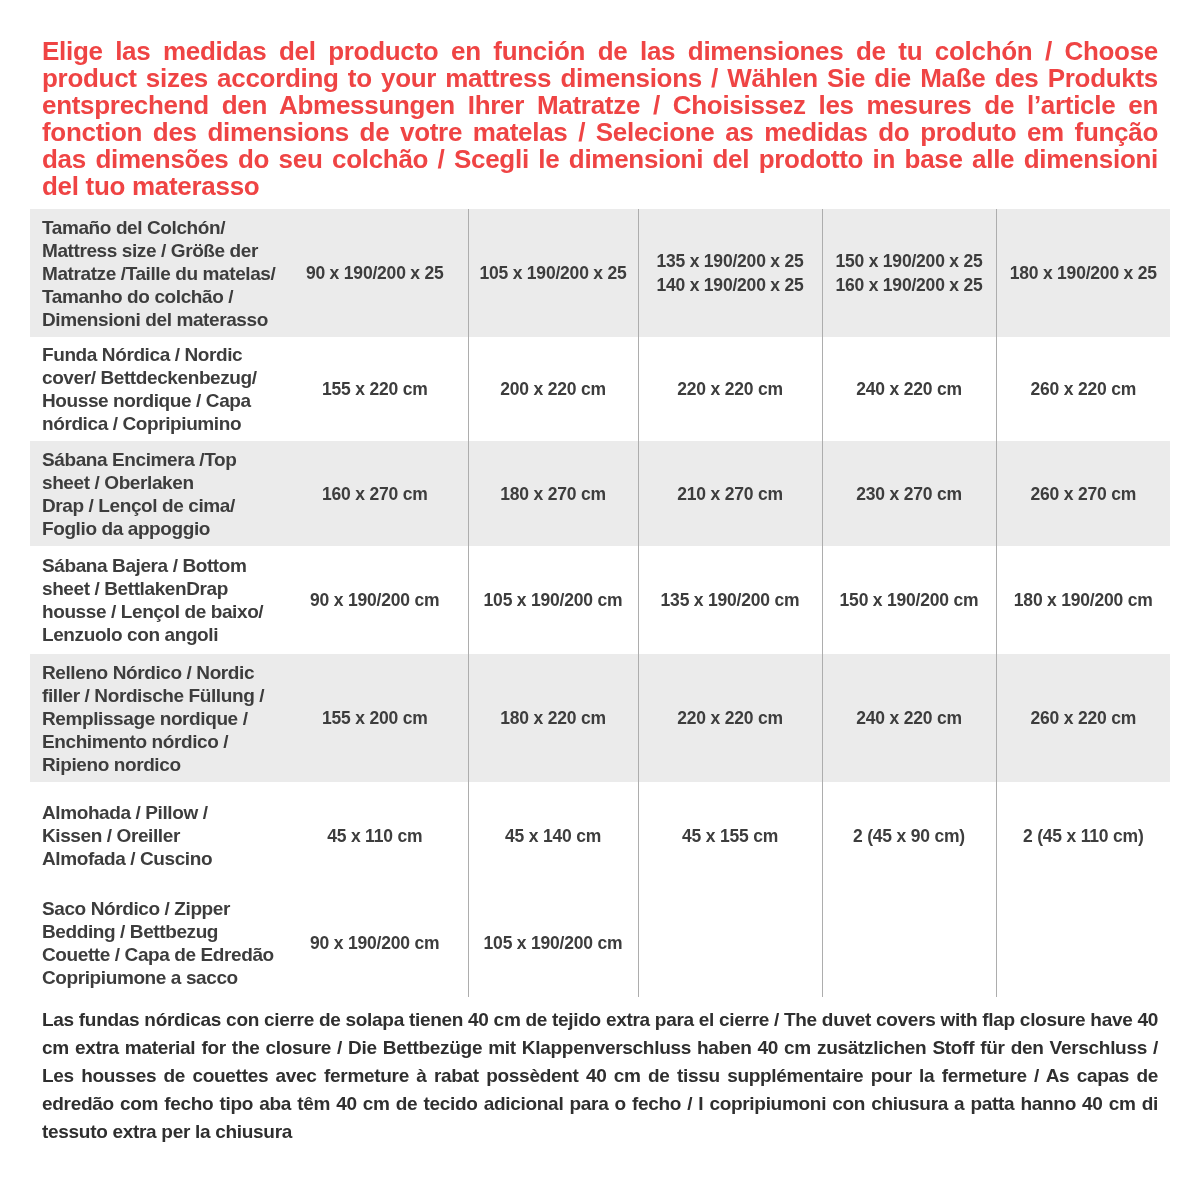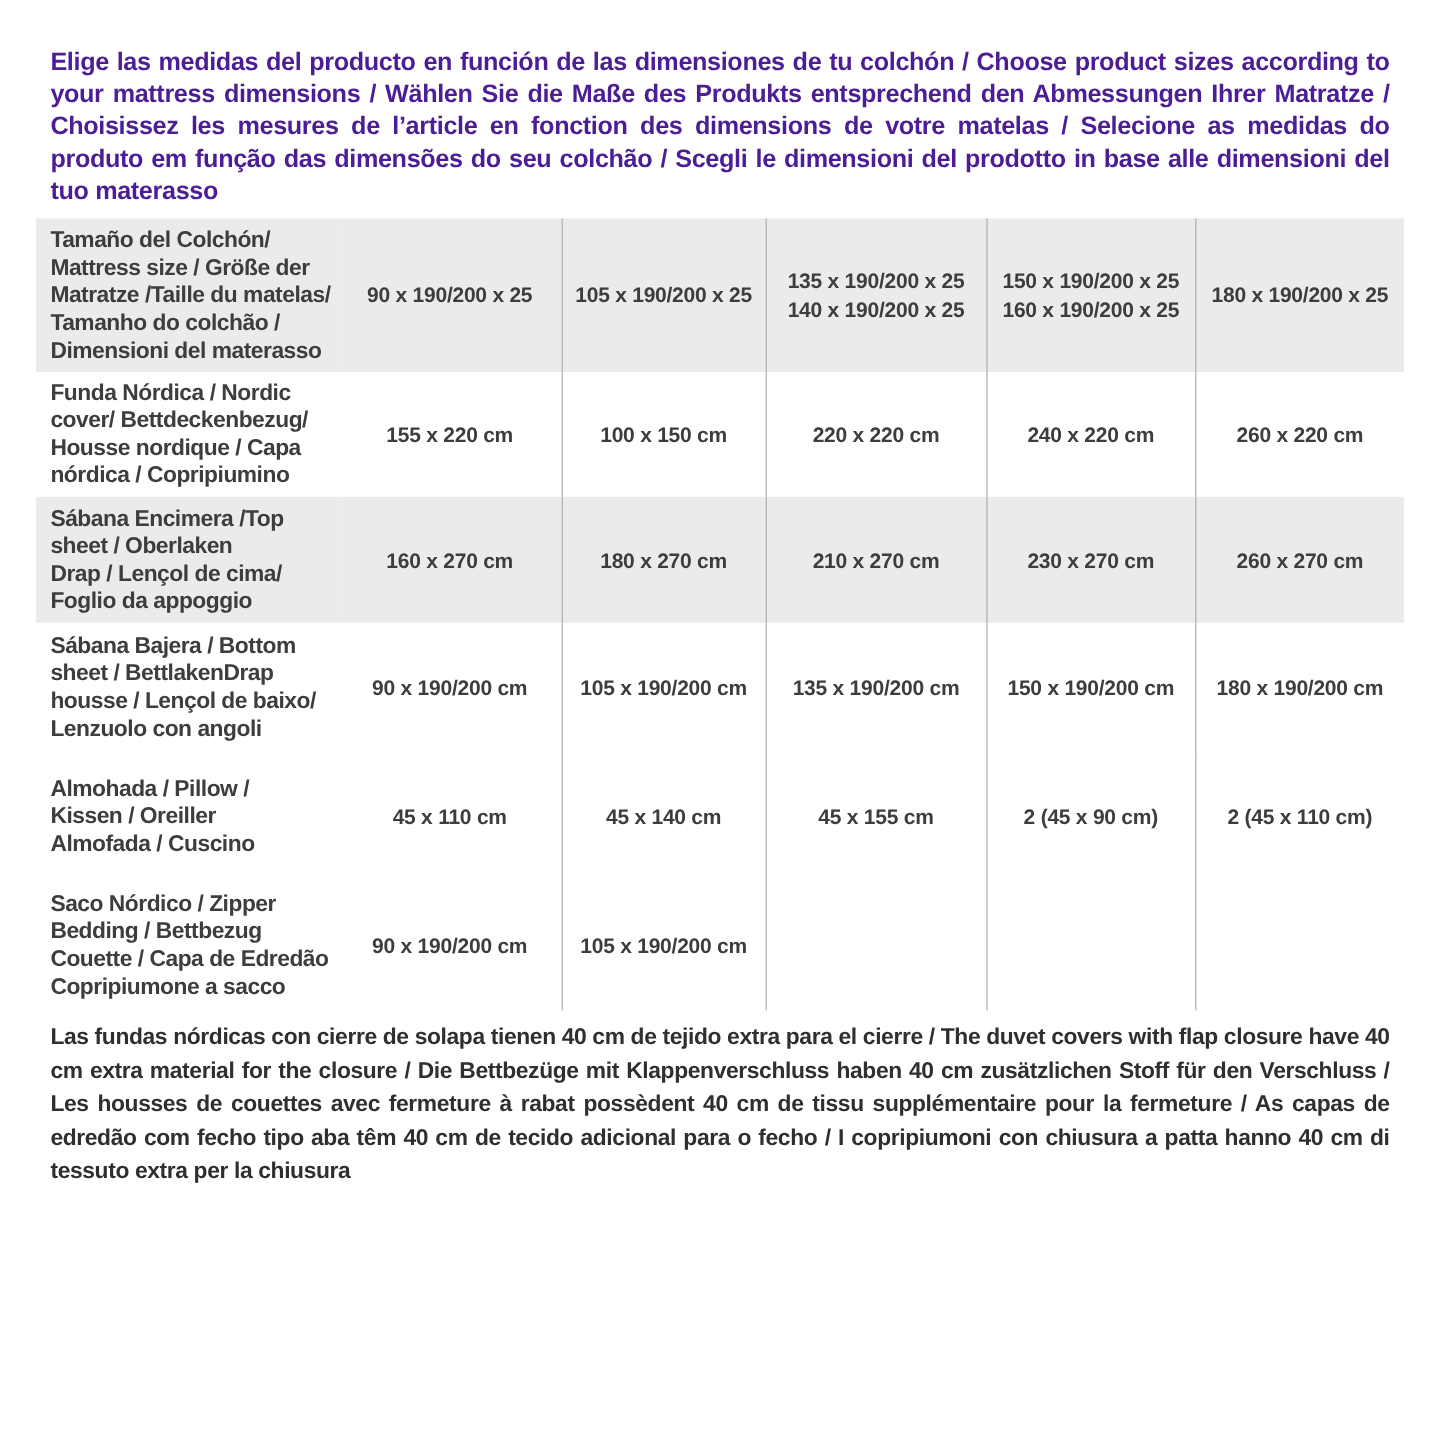--- a/index.html
+++ b/index.html
@@ -16,25 +16,25 @@
     color: #303030;
   }
   .page {
     box-sizing: border-box;
     width: 1200px;
     height: 1200px;
     padding: 38px 42px 0 42px;
   }
   .intro {
     margin: 0;
-    font-size: 21px;
+    font-size: 26px;
     line-height: 27px;
     letter-spacing: -0.3px;
     text-align: justify;
-    color: #4c1d95;
+    color: #ef4444;
   }
   table.size-table {
     border-collapse: collapse;
     table-layout: fixed;
     width: 1140px;
     margin: 9px 0 0 -12px;
     color: #3d3d3d;
   }
   table.size-table td {
     vertical-align: middle;
@@ -104,21 +104,21 @@
         <td class="val">150 x 190/200 x 25
 160 x 190/200 x 25</td>
         <td class="val">180 x 190/200 x 25</td>
       </tr>
       <tr class="r2">
         <td class="lbl">Funda Nórdica /  Nordic
 cover/ Bettdeckenbezug/
 Housse nordique  / Capa
 nórdica / Copripiumino</td>
         <td class="val">155 x 220 cm</td>
-        <td class="val">100 x 150 cm</td>
+        <td class="val">200 x 220 cm</td>
         <td class="val">220 x 220 cm</td>
         <td class="val">240 x 220 cm</td>
         <td class="val">260 x 220 cm</td>
       </tr>
       <tr class="r3 stripe">
         <td class="lbl">Sábana Encimera /Top
 sheet / Oberlaken
 Drap / Lençol de cima/
 Foglio da appoggio</td>
         <td class="val">160 x 270 cm</td>
@@ -130,20 +130,32 @@
       <tr class="r4">
         <td class="lbl">Sábana Bajera / Bottom
 sheet / BettlakenDrap
 housse / Lençol de baixo/
 Lenzuolo con angoli</td>
         <td class="val">90 x 190/200 cm</td>
         <td class="val">105 x 190/200 cm</td>
         <td class="val">135 x 190/200 cm</td>
         <td class="val">150 x 190/200 cm</td>
         <td class="val">180 x 190/200 cm</td>
+      </tr>
+      <tr class="r5 stripe">
+        <td class="lbl">Relleno Nórdico / Nordic
+filler / Nordische Füllung /
+Remplissage nordique /
+Enchimento nórdico /
+Ripieno nordico</td>
+        <td class="val">155 x 200 cm</td>
+        <td class="val">180 x 220 cm</td>
+        <td class="val">220 x 220 cm</td>
+        <td class="val">240 x 220 cm</td>
+        <td class="val">260 x 220 cm</td>
       </tr>
       <tr class="r6">
         <td class="lbl">Almohada  / Pillow /
 Kissen / Oreiller
 Almofada / Cuscino</td>
         <td class="val">45 x 110 cm</td>
         <td class="val">45 x 140 cm</td>
         <td class="val">45 x 155 cm</td>
         <td class="val">2 (45 x 90 cm)</td>
         <td class="val">2 (45 x 110 cm)</td>

